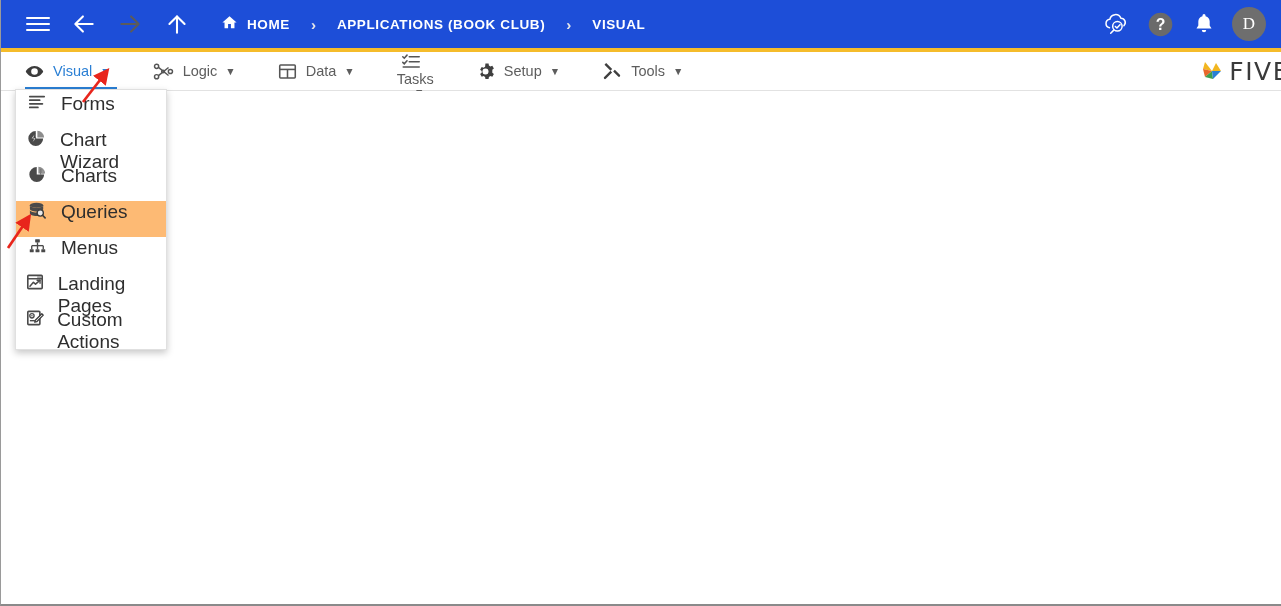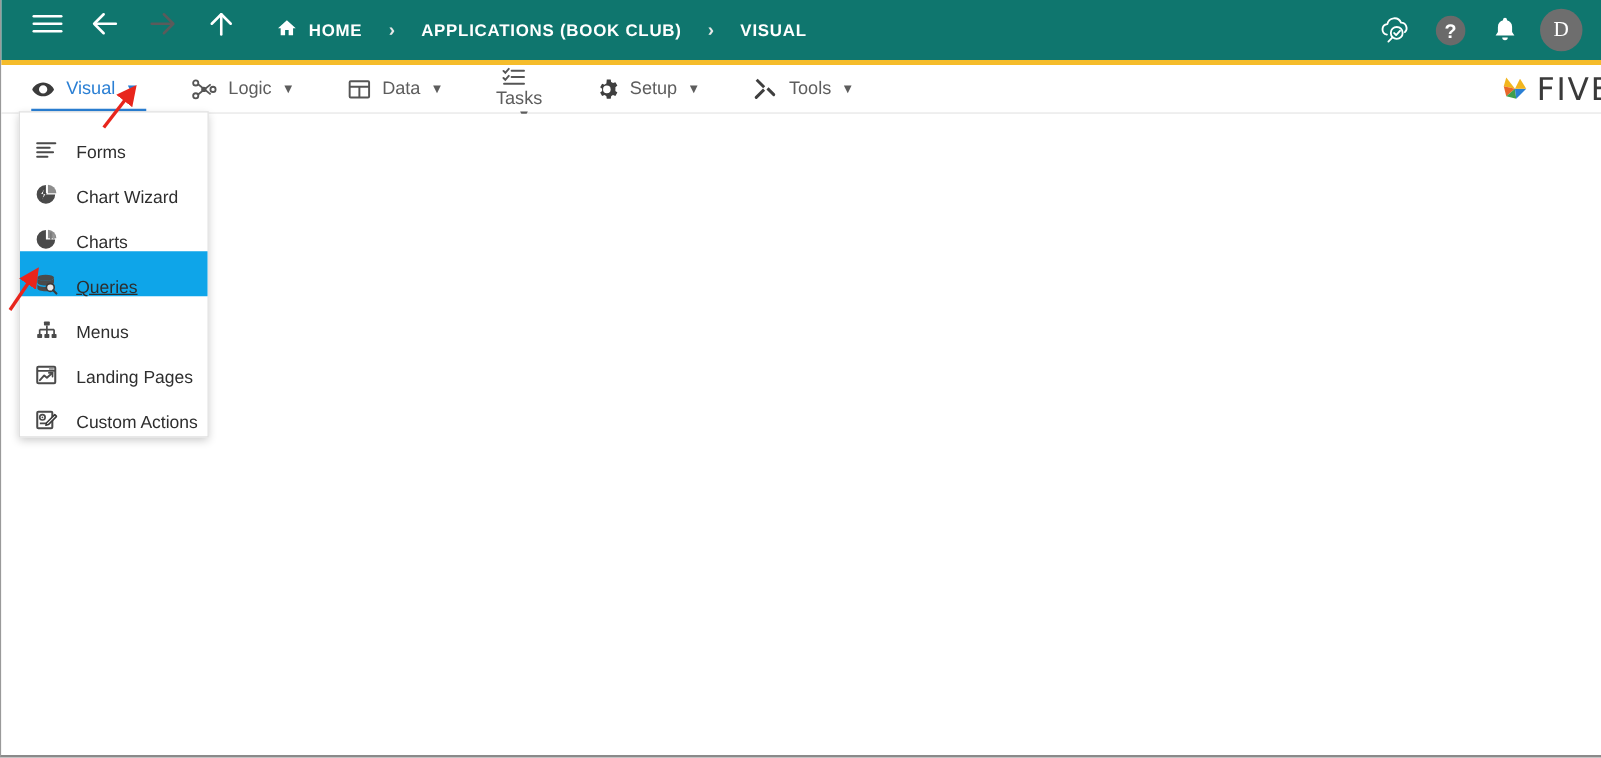--- a/index.html
+++ b/index.html
@@ -25,22 +25,23 @@
     background: #ffffff;
     overflow: hidden;
   }
 
   
   .topbar {
     position: absolute;
     left: 0; top: 0;
     width: 1281px;
     height: 48px;
-    background: #0f766e;
-    display: flex;
+    background: #1d4ed8;
+    display: flex;
+    align-items: center;
     box-sizing: border-box;
   }
   .accent-bar {
     position: absolute;
     left: 0; top: 48px;
     width: 1281px;
     height: 4px;
     background: #f5bc2b;
   }
 
@@ -177,27 +178,27 @@
     top: 89px;
     width: 150px;
     background: #ffffff;
     border: 1px solid #e0e0e0;
     box-shadow: 0 3px 7px rgba(0,0,0,0.22);
     padding: 3px 0 4px 0;
     z-index: 20;
   }
   .dd-item {
     display: flex;
-    align-items: flex-end;
+    align-items: flex-start;
     height: 36px;
     padding-left: 10px;
-    font-size: 14px;
+    font-size: 19px;
     color: #2e2e2e;
   }
-  .dd-item.hover { background: #0ea5e9; text-decoration: underline; }
+  .dd-item.hover { background: #fdba74; }
   .dd-ico {
     width: 22px;
     display: flex;
     align-items: center;
     justify-content: center;
     margin-right: 13px;
   }
   .dd-ico svg { display: block; }
 
   

